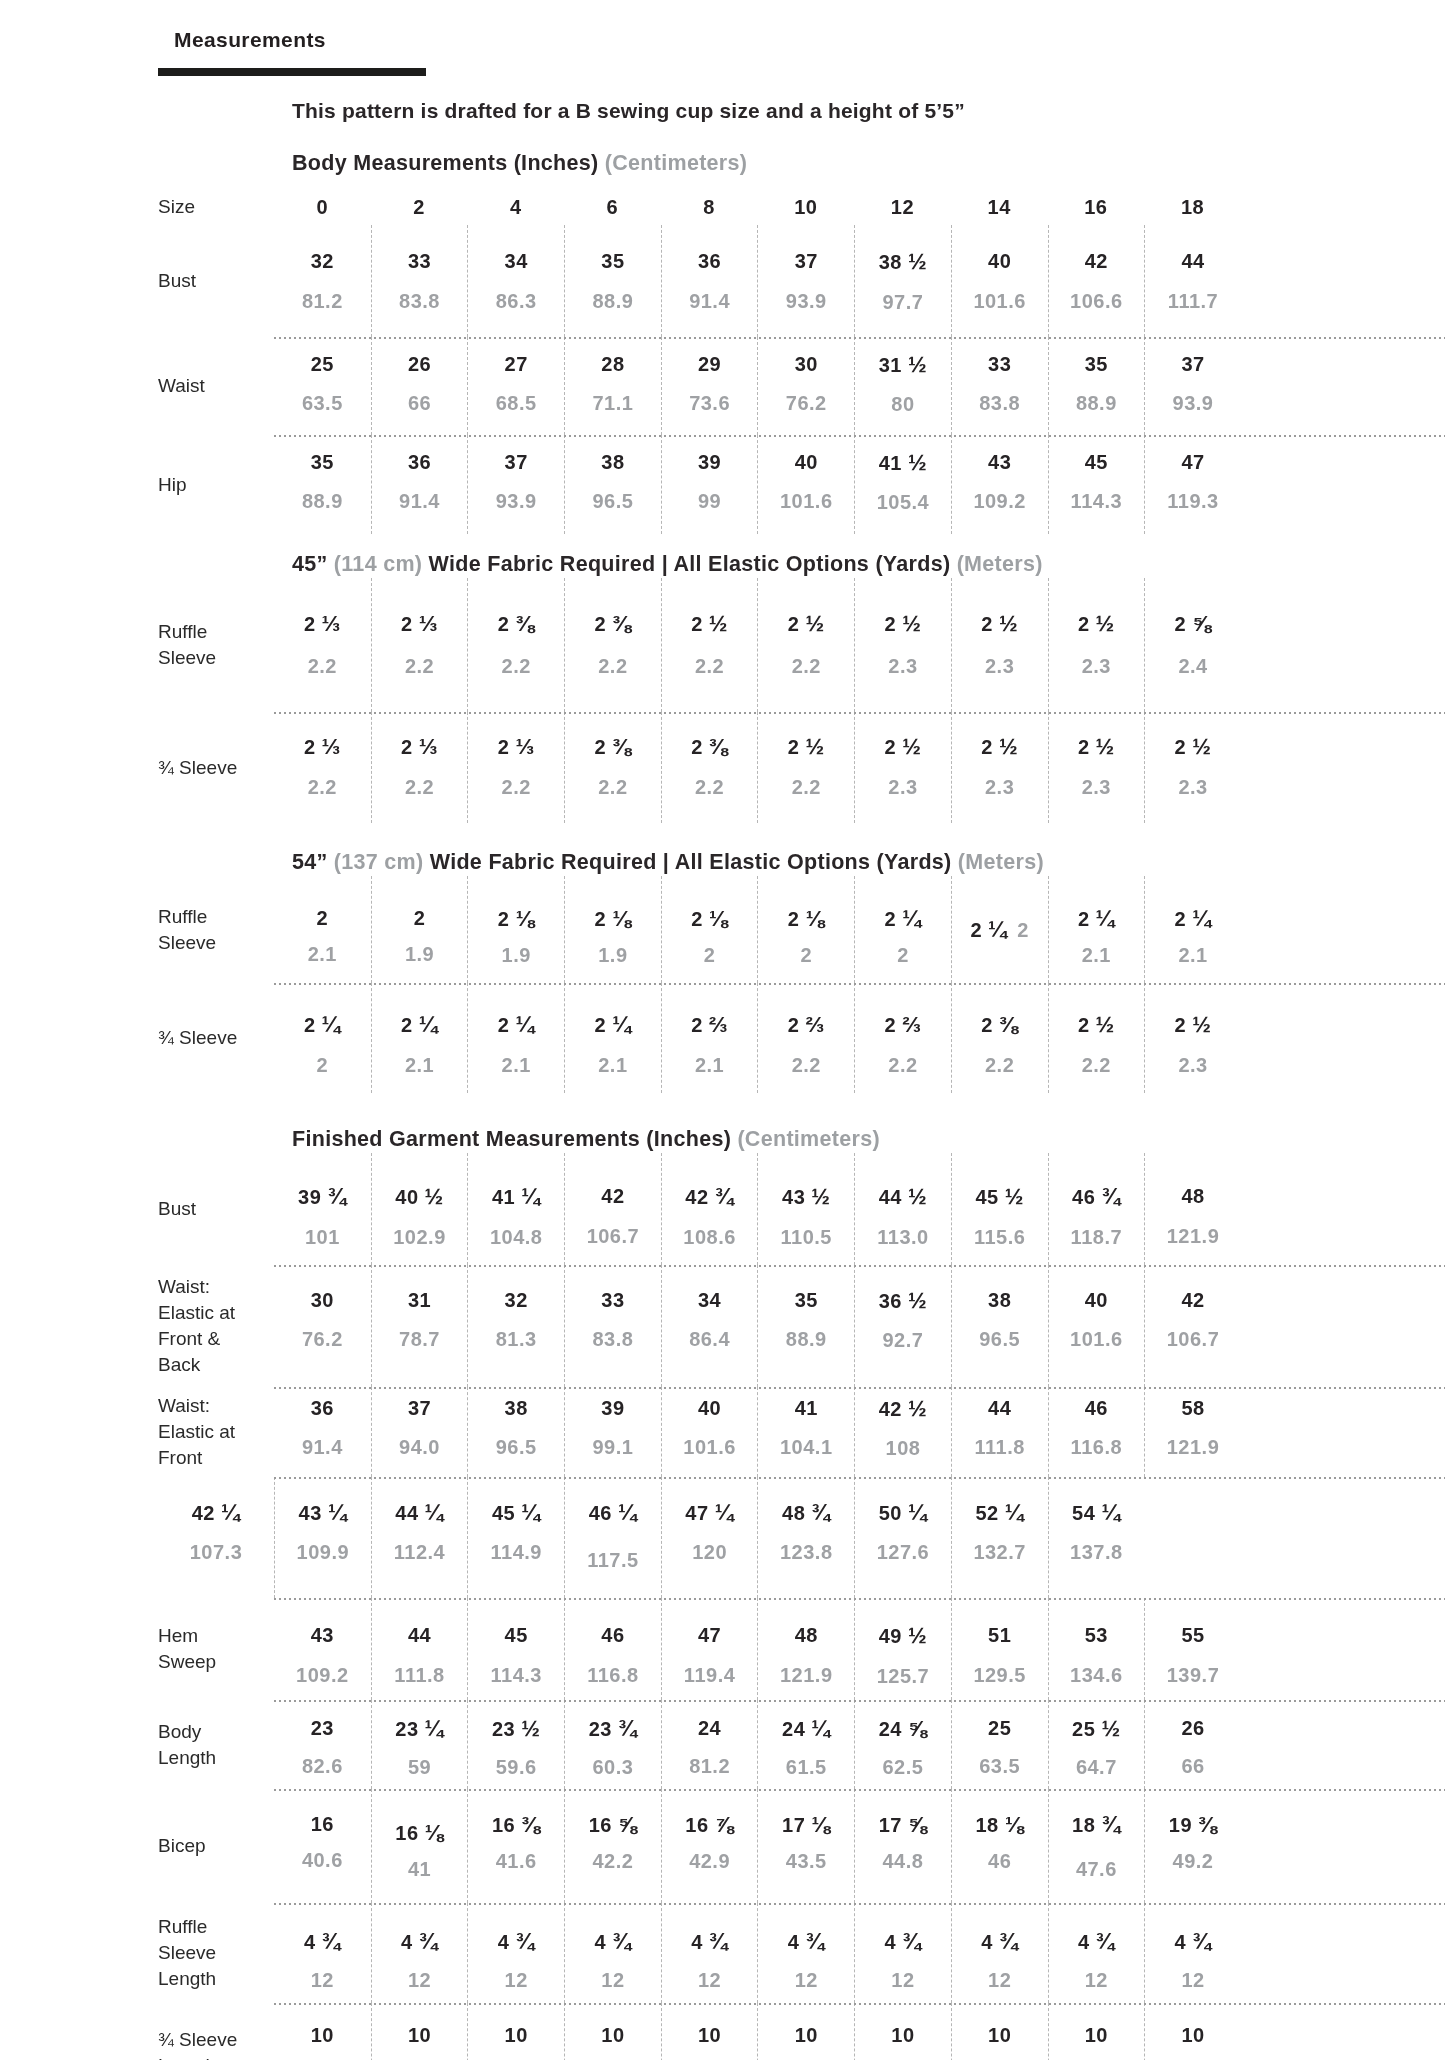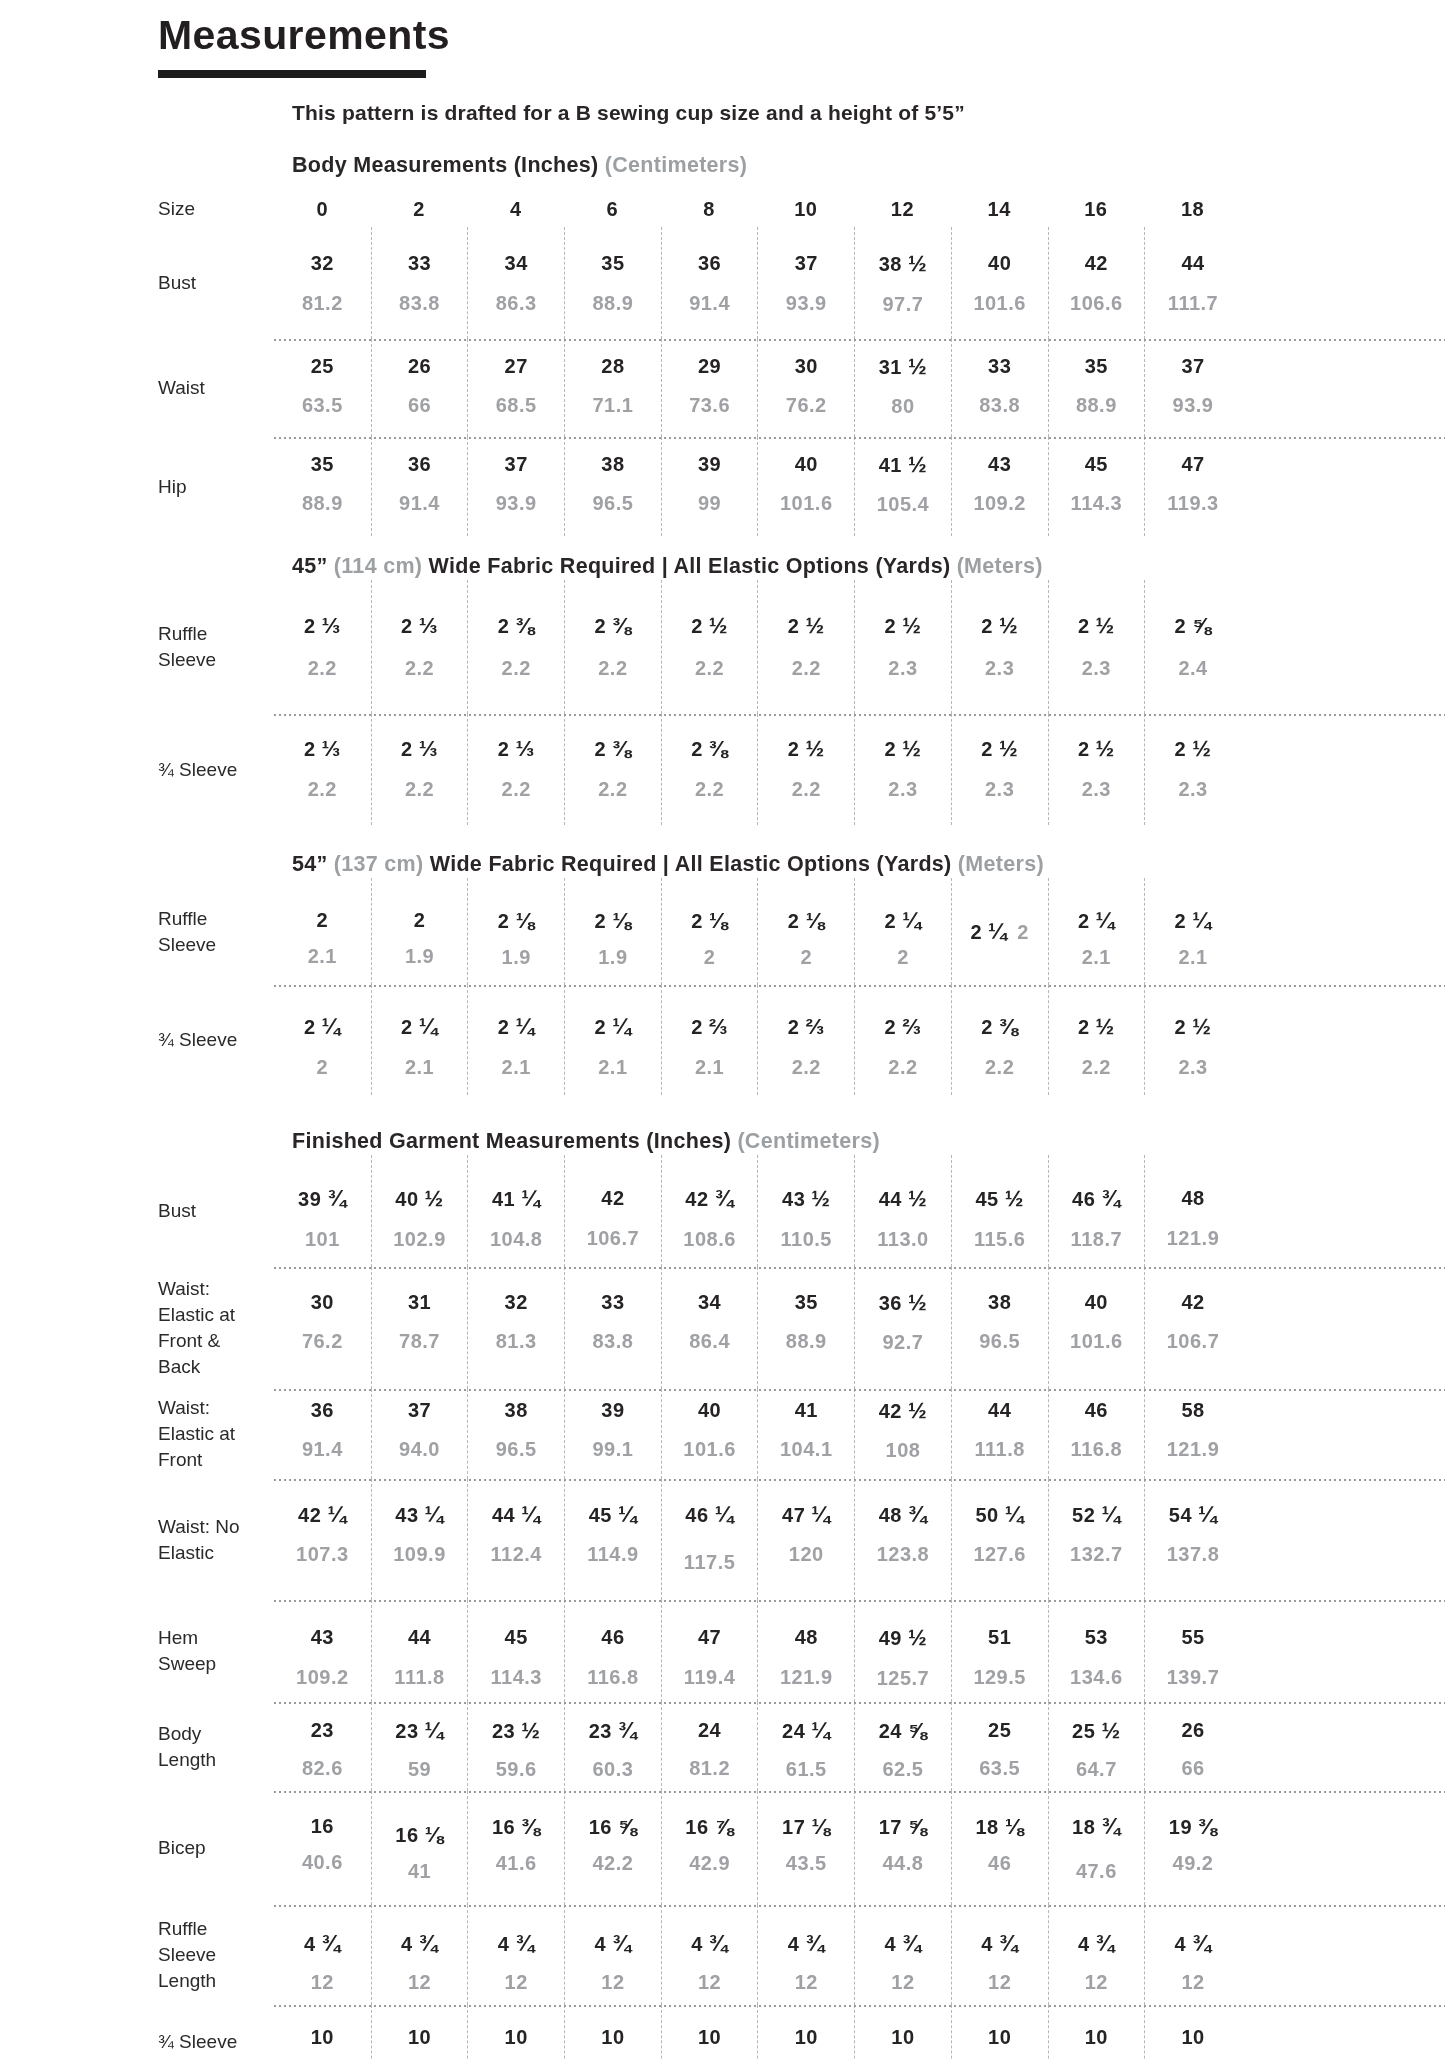--- a/index.html
+++ b/index.html
@@ -1,18 +1,18 @@
 <!DOCTYPE html>
 <html><head>
 <meta charset="utf-8">
 <style>
   html,body{margin:0;padding:0;background:#ffffff;}
   body{width:1445px;height:2060px;font-family:"Liberation Sans","DejaVu Sans",sans-serif;color:#262325;}
   .page{position:relative;width:1445px;height:2060px;overflow:hidden;box-sizing:border-box;padding:12px 0 0 158px;background:#fff;}
-  h1{margin:0;font-size:41px;font-weight:700;letter-spacing:.4px;color:#231f20;}
+  h1{margin:16px;font-size:21px;font-weight:700;letter-spacing:.4px;color:#231f20;}
   .title-bar{width:268px;height:8px;background:#1d1d1b;margin-top:11px;}
   .intro{margin:23px 0 0 134px;font-size:21px;font-weight:700;letter-spacing:.2px;color:#2a2628;}
   h2.sec{margin:0 0 0 134px;font-size:21.5px;font-weight:700;letter-spacing:.3px;line-height:28px;color:#2a2628;}
   h2.sec .mut{color:#9da0a3;font-weight:700;}
   .grid{display:grid;grid-template-columns:116px repeat(10,96.7px);}
   .size-row{margin-top:12px;height:36px;align-items:center;}
   .size-row .lbl{font-size:19px;color:#2a2a2a;}
   .size-row .num{font-weight:700;font-size:20px;text-align:center;letter-spacing:.5px;color:#262325;}
   .block{position:relative;}
   .block.sep::before{content:"";position:absolute;top:0;left:116px;right:0;height:2px;
@@ -501,24 +501,20 @@
         <div class="cell bord" style="padding: 10px 0px 17px;">
           <div class="in">46</div>
           <div class="cm" style="margin-top:16px">116.8</div>
         </div>
         <div class="cell bord" style="padding: 10px 0px 17px;">
           <div class="in">58</div>
           <div class="cm" style="margin-top:16px">121.9</div>
         </div>
       </div>
       <div class="grid block sep">
-        <div class="lblcell">
-          <div>Waist: No</div>
-          <div>Elastic</div>
-        </div>
         <div class="cell" style="padding: 24px 0px 26px;">
           <div class="in">42 <span class="fr">¼</span></div>
           <div class="cm" style="margin-top:16px">107.3</div>
         </div>
         <div class="cell bord" style="padding: 24px 0px 26px;">
           <div class="in">43 <span class="fr">¼</span></div>
           <div class="cm" style="margin-top:16px">109.9</div>
         </div>
         <div class="cell bord" style="padding: 24px 0px 26px;">
           <div class="in">44 <span class="fr">¼</span></div>

